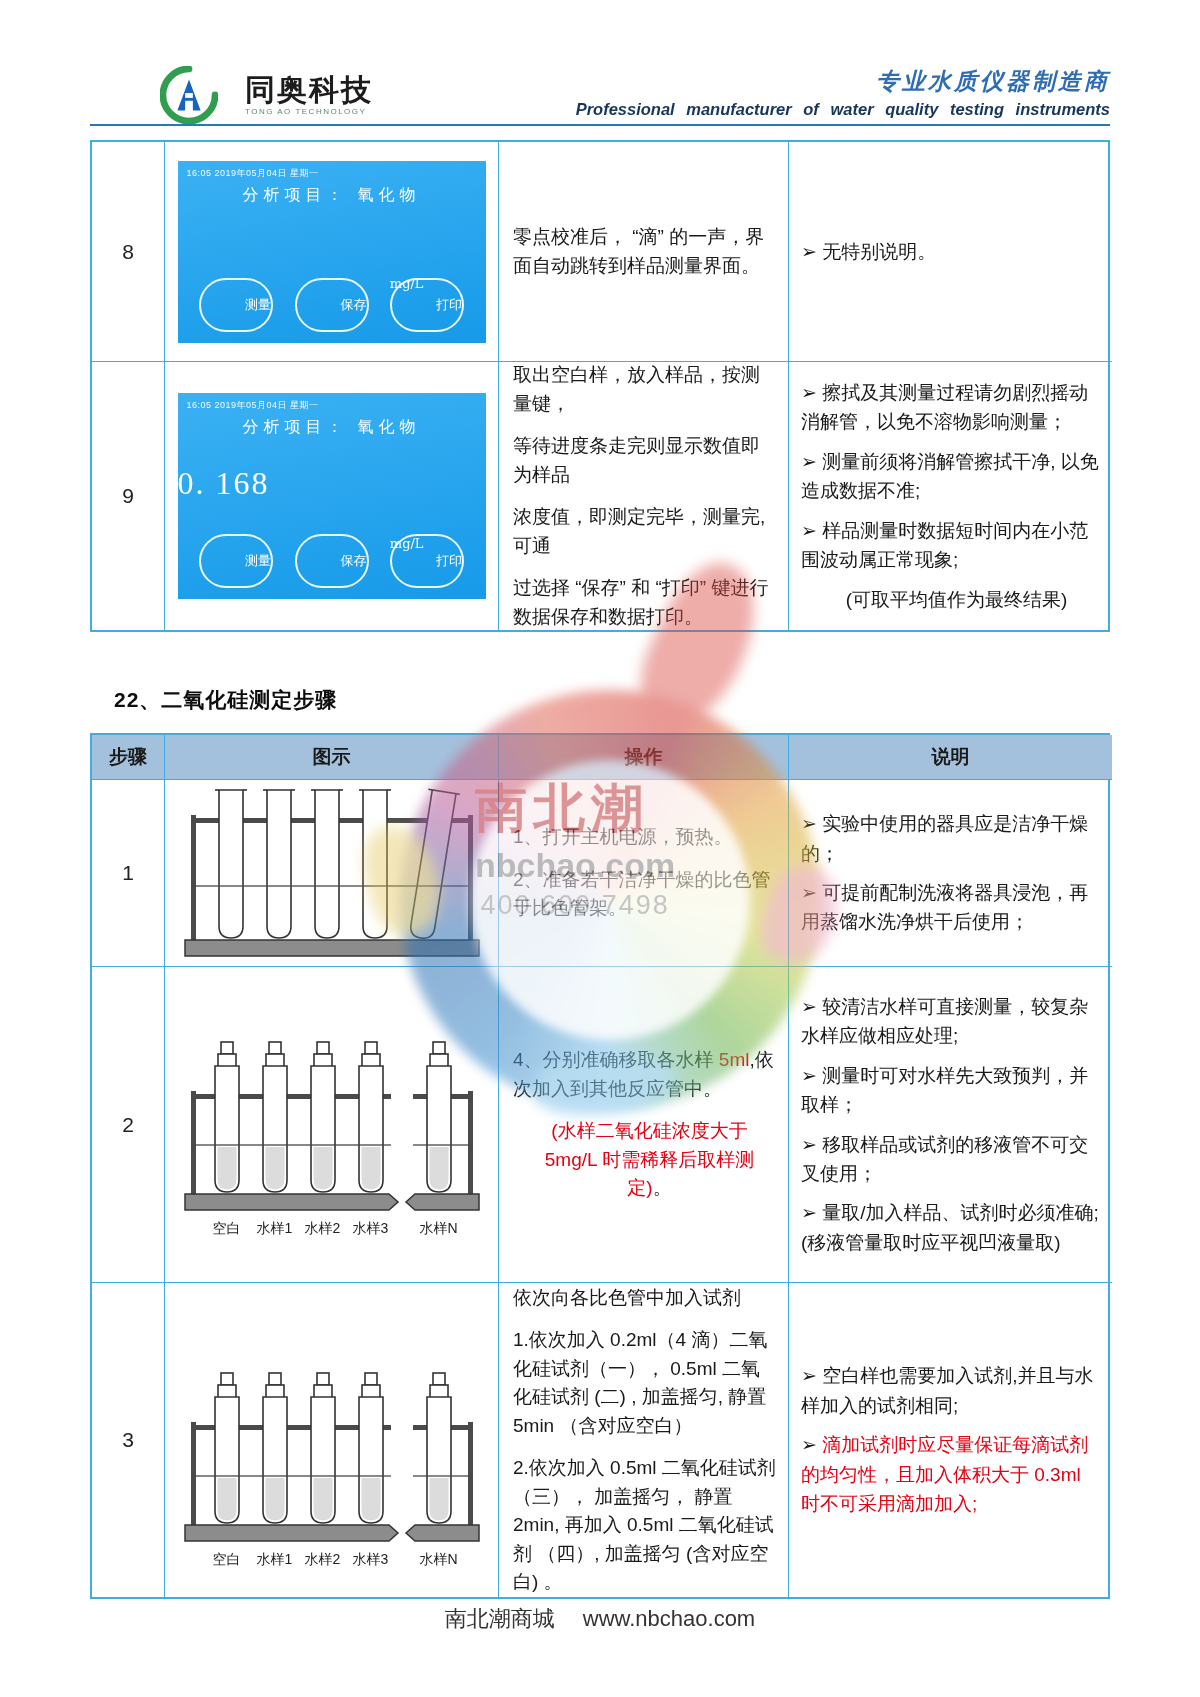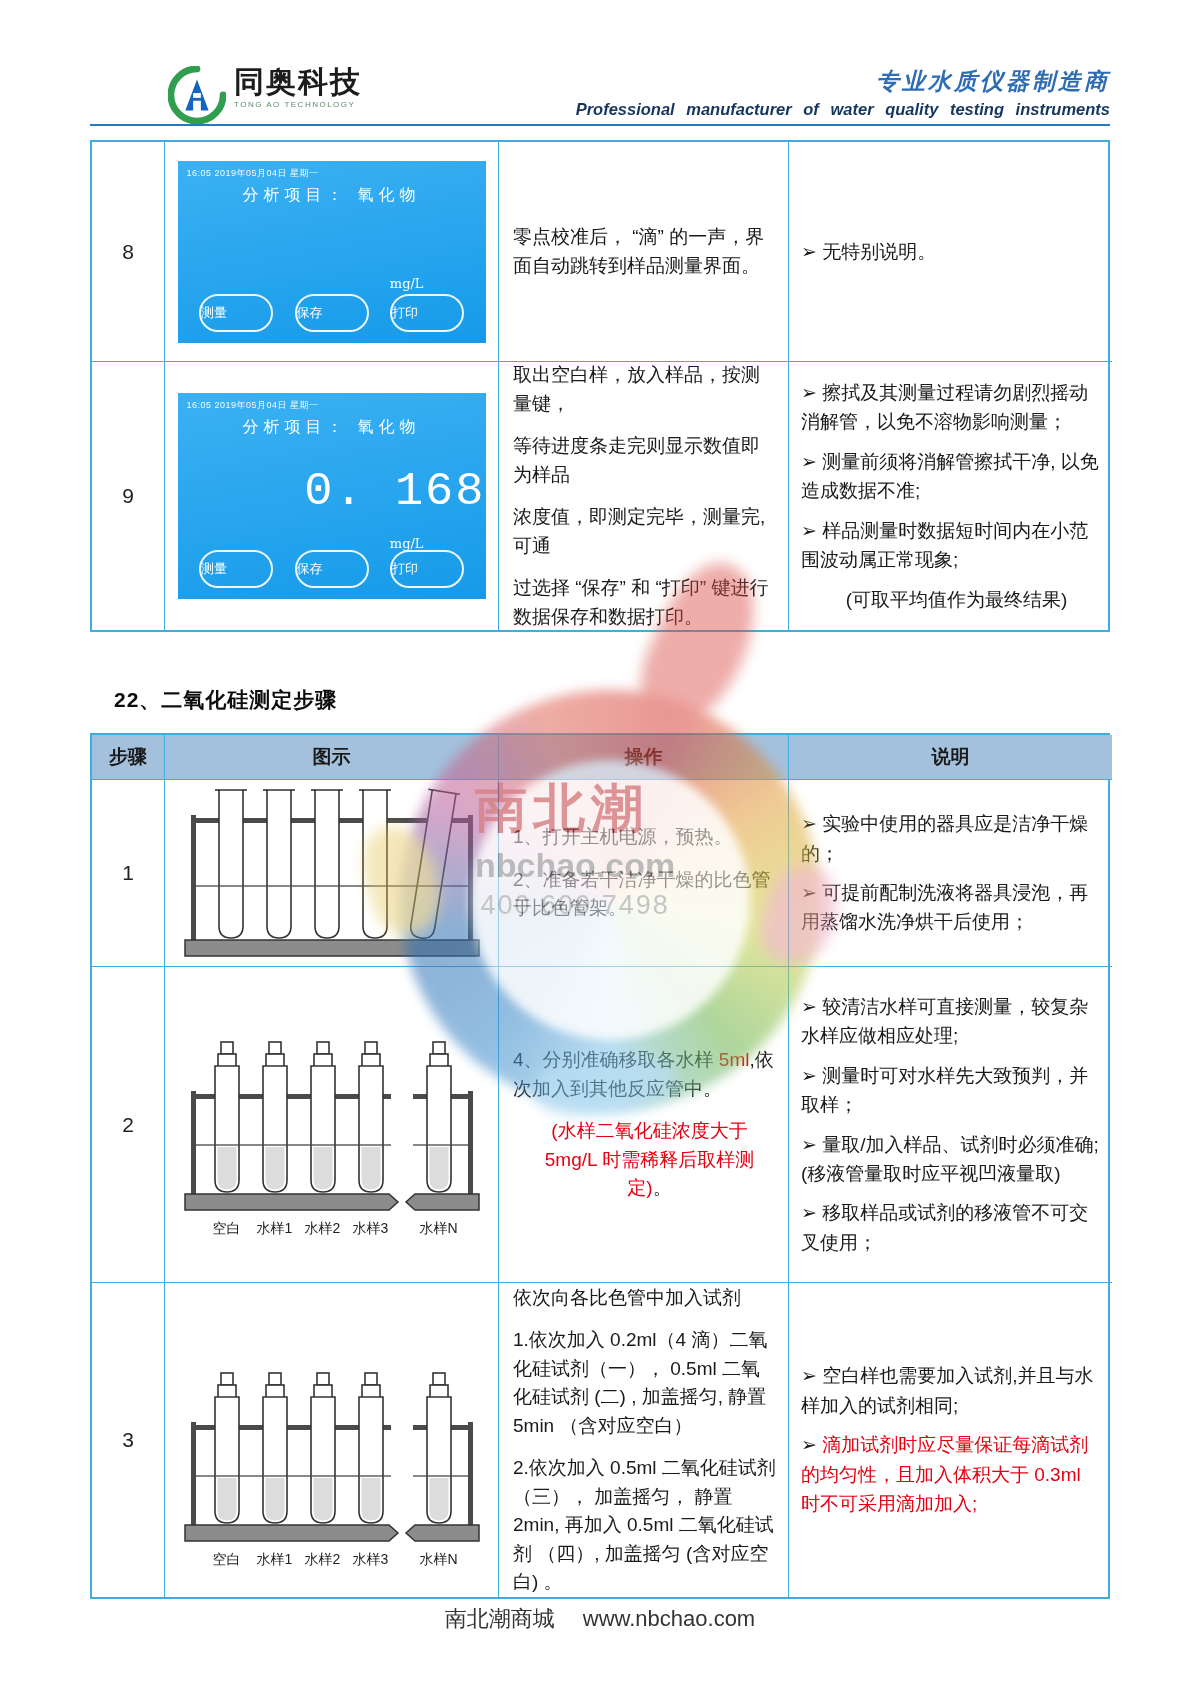--- a/index.html
+++ b/index.html
@@ -1,21 +1,21 @@
 <!DOCTYPE html>
 <html><head>
 <meta charset="utf-8">
 <style>
   * { margin:0; padding:0; box-sizing:border-box; }
   html,body { background:#fff; }
   body { font-family:"Liberation Sans","DejaVu Sans",sans-serif; color:#1a1a1a; }
   .page { position:relative; width:1200px; height:1697px; background:#fff; overflow:hidden; }
 
   
-  .hdr-logo { position:absolute; left:168px; top:66px; display:flex; z-index:3; }
+  .hdr-logo { position:absolute; left:160px; top:66px; display:flex; align-items:center; z-index:3;gap:19px; }
   .hdr-logo svg { width:58px; height:58px; }
   .logo-text { margin-left:8px; }
   .logo-title { font-size:30px; font-weight:bold; color:#1c1c1c; letter-spacing:2px; line-height:1.05; }
   .logo-sub { font-size:8px; color:#5a8a6a; letter-spacing:1.5px; margin-top:2px; }
   .hdr-slogans { position:absolute; right:90px; top:66px; text-align:right; z-index:3; }
   .slogan-cn { font-family:"DejaVu Serif","Liberation Serif",serif; font-style:italic; font-weight:bold; font-size:23px; color:#2e6db4; letter-spacing:3px; }
   .slogan-en { font-style:italic; font-weight:bold; font-size:16.5px; color:#17365d; word-spacing:7px; margin-top:3px;text-align:center; }
   .hdr-rule { position:absolute; left:90px; top:124px; width:1020px; height:2px; background:#2878be; z-index:3; }
 
   
@@ -46,25 +46,25 @@
   .hcell { background:#a3c1dd; align-items:center; justify-content:center; font-size:19px; font-weight:bold; color:#1a1a1a; flex-direction:row; display:flex; }
   .red { color:#e60012; }
   .indent { padding-left:10px;text-align:center; }
 
   
   .screen { position:relative; width:308px; background:linear-gradient(170deg,#3bb1f3 0%,#169ae9 100%); color:#fff; overflow:hidden; }
   .scr-8 { height:182px; }
   .scr-9 { height:206px; }
   .scr-status { position:absolute; left:9px; top:6px; font-size:9px; opacity:.95; letter-spacing:.5px; }
   .scr-title { position:absolute; top:24px; width:100%; text-align:center; font-size:16px; letter-spacing:5px; font-family:"DejaVu Serif","Liberation Serif",serif; }
-  .scr-value { position:absolute; top:72px; width:100%; text-align:right; font-size:47px; font-family:Liberation Mono, monospace; letter-spacing:2px; }
+  .scr-value { position:absolute; top:72px; width:100%; text-align:left; font-size:32px; font-family:Liberation Serif, serif; letter-spacing:2px; }
   .scr-8 .scr-unit { position:absolute; right:62px; bottom:52px; font-size:13px; font-family:"DejaVu Serif","Liberation Serif",serif; }
   .scr-9 .scr-unit { position:absolute; right:62px; bottom:48px; font-size:13px; font-family:"DejaVu Serif","Liberation Serif",serif; }
   .scr-btns { position:absolute; bottom:11px; left:0; width:100%; display:flex; justify-content:space-evenly; }
-  .pill { border:2px solid #eaf8ff; border-radius:999px; padding:8px 0; width:74px; text-align:left; font-size:13px; color:#fff; }
+  .pill { border:2px solid #eaf8ff; border-radius:999px; padding:16px 0; width:74px; text-align:right; font-size:13px; color:#fff; }
 
   
   .sec-title { position:absolute; left:114px; top:686px; font-size:21px; font-weight:bold; color:#0d0d0d; z-index:3; letter-spacing:1px; }
 
   
   .diagram { position:relative; }
   .tube-labels { position:relative; width:330px; height:22px; margin-top:2px; }
   .tube-labels span { position:absolute; width:56px; text-align:center; font-size:14px; color:#222; }
   .tl0{left:32px;} .tl1{left:80px;} .tl2{left:128px;} .tl3{left:176px;} .tl4{left:244px;}
 
@@ -260,22 +260,22 @@
         <span class="tl4">水样N</span>
       </div>
     </div>
     <div class="cell c-txt">
       <p><span>4、分别准确移取各水样 </span><span class="red">5ml</span><span>,依次加入到其他反应管中。</span></p>
       <p class="indent"><span class="red">(水样二氧化硅浓度大于 5mg/L 时需稀释后取样测定)</span><span>。</span></p>
     </div>
     <div class="cell c-notes">
       <p><span>➢ 较清洁水样可直接测量，较复杂水样应做相应处理;</span></p>
       <p><span>➢ 测量时可对水样先大致预判，并取样；</span></p>
+      <p><span>➢ 移取样品或试剂的移液管不可交叉使用；</span></p>
       <p><span>➢ 量取/加入样品、试剂时必须准确;(移液管量取时应平视凹液量取)</span></p>
-      <p><span>➢ 移取样品或试剂的移液管不可交叉使用；</span></p>
     </div>
 
     <div class="cell c-step">3</div>
     <div class="cell c-img">
       <div class="diagram" id="rack3"><svg viewBox="0 0 330 238" width="330" height="238">
             <rect x="26" y="118" width="198" height="5" fill="#4a4a4a"></rect>
             <rect x="246" y="118" width="58" height="5" fill="#4a4a4a"></rect>
             <rect x="24" y="115" width="5" height="119" fill="#4a4a4a"></rect>
             <rect x="301" y="115" width="5" height="119" fill="#4a4a4a"></rect>
             <polygon points="18,218 222,218 231,226 222,234 18,234" fill="#8c8c8c" stroke="#333" stroke-width="1.5"></polygon>

